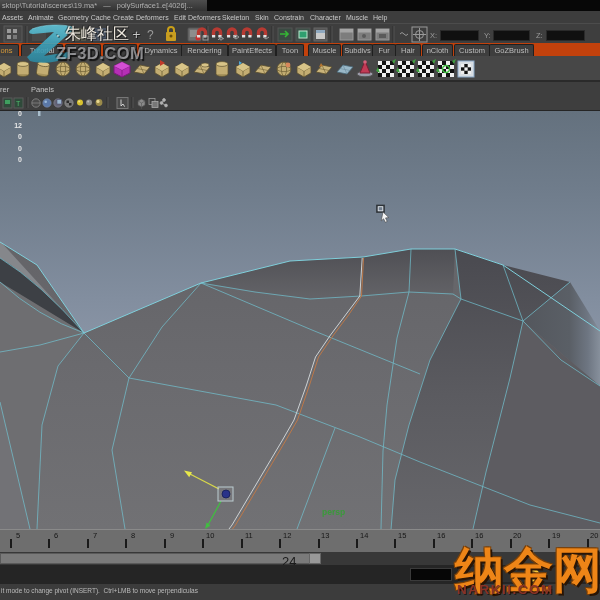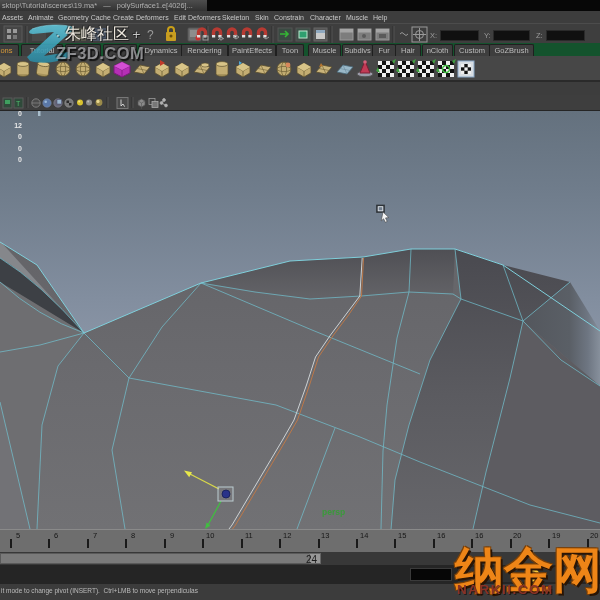--- a/index.html
+++ b/index.html
@@ -2,21 +2,21 @@
 <html><head><meta charset="utf-8"><style>
 *{margin:0;padding:0;box-sizing:border-box}
 html,body{width:600px;height:600px;overflow:hidden;background:#3d3d3d;font-family:"Liberation Sans",sans-serif}
 #root{position:absolute;left:0;top:0;width:600px;height:596px}
 .abs{position:absolute}
 .title{left:0;top:0;width:600px;height:12px;background:linear-gradient(#4e4e4e,#303030);color:#b0b0b0;font-size:7.4px;line-height:11px;white-space:nowrap}
 .titleblack{left:207px;top:0;width:393px;height:12px;background:#070707}
 .menubar{left:0;top:11px;width:600px;height:13px;background:#3d3d3d}
 .menubar span{position:absolute;top:2.5px;font-size:7px;color:#c8c8c8;white-space:nowrap}
 .status{left:0;top:23px;width:600px;height:21px;background:#3e3e3e;border-top:1px solid #4c4c4c}
-.tabs{left:0;top:43px;width:600px;height:13px;background:#14532d}
+.tabs{left:0;top:43px;width:600px;height:13px;background:#c2410c}
 .tab{position:absolute;top:1px;height:12px;background:#3e3e3e;border:1px solid #1f1f1f;border-bottom:none;border-radius:2px 2px 0 0;color:#bdbdbd;font-size:7.5px;text-align:center;line-height:11px}
 .shelf{left:0;top:56px;width:600px;height:26px;background:#474747;border-bottom:2px solid #2a2a2a}
 .pmenu{left:0;top:82px;width:600px;height:13px;background:#3e3e3e;color:#c4c4c4;font-size:7.5px}
 .vtool{left:0;top:95px;width:600px;height:16px;background:#3e3e3e;border-bottom:1px solid #252525}
 .viewport{left:0;top:111px;width:600px;height:418px}
 .timeline{left:0;top:529px;width:600px;height:23px;background:#6e6e6e;border-top:1px solid #8a8a8a}
 .range{left:0;top:552px;width:600px;height:13px;background:#383838}
 .playrow{left:0;top:565px;width:600px;height:19px;background:#252525}
 .help{left:0;top:584px;width:600px;height:16px;background:#3c3c3c;color:#bcbcbc;font-size:6.5px}
 .fld{position:absolute;top:6px;height:11px;background:#101010;border:1px solid #2a2a2a}
@@ -245,20 +245,24 @@
           <rect x="-8" y="-8" width="16" height="16" fill="#d8dde2" stroke="#8aa8c8"></rect>
           <rect x="-5" y="-5" width="10" height="10" fill="#111"></rect>
           <rect x="-5" y="-5" width="3.3" height="3.3" fill="#eee"></rect>
           <rect x="1.7" y="-5" width="3.3" height="3.3" fill="#eee"></rect>
           <rect x="-1.6" y="-1.6" width="3.3" height="3.3" fill="#eee"></rect>
           <rect x="-5" y="1.7" width="3.3" height="3.3" fill="#eee"></rect>
           <rect x="1.7" y="1.7" width="3.3" height="3.3" fill="#eee"></rect>
         </g>
 </svg>
 </div>
+<div class="abs pmenu">
+      <span style="position:absolute;left:0;top:3px">rer</span>
+      <span style="position:absolute;left:31px;top:3px">Panels</span>
+    </div>
 <div class="abs vtool" id="vtoolrow">
 <svg width="600" height="16" style="position:absolute;left:0;top:0">
 <rect x="3" y="3" width="9" height="10" fill="#2f4a3a" stroke="#5a5a5a"></rect>
         <rect x="5" y="5" width="5" height="4" fill="#3f9f5f"></rect>
 <rect x="14" y="3" width="9" height="10" fill="#2f4a3a" stroke="#5a5a5a"></rect>
         <text x="16" y="11" font-size="7" fill="#4fbf6f" font-family="Liberation Sans">T</text>
 <line x1="27" y1="2" x2="27" y2="13" stroke="#2e2e2e"></line>
         <line x1="28" y1="2" x2="28" y2="13" stroke="#525252"></line>
 <circle cx="36" cy="8" r="4.2" fill="#4a4a4a" stroke="#8a8a8a" stroke-width="0.8"></circle>
         <line x1="32" y1="8" x2="40" y2="8" stroke="#8a8a8a" stroke-width="0.7"></line>
@@ -410,21 +414,21 @@
       <div class="tick" style="left:394px"></div>
       <div class="tick" style="left:433px"></div>
       <div class="tick" style="left:471px"></div>
       <div class="tick" style="left:510px"></div>
       <div class="tick" style="left:548px"></div>
       <div class="tick" style="left:587px"></div>
 </div>
 <div class="abs range" id="rng">
 <div style="position:absolute;left:0;top:1px;width:321px;height:11px;background:#7a7a7a;border:1px solid #5a5a5a"></div>
 <div style="position:absolute;left:309px;top:1px;width:12px;height:11px;background:#989898;border:1px solid #666"></div>
-<span style="position:absolute;left:306px;top:2px;font-size:10px;color:#1a1a1a">24</span>
+<span style="position:absolute;left:282px;top:2px;font-size:13px;color:#1a1a1a">24</span>
 </div>
 <div class="abs playrow" id="pr">
 <div style="position:absolute;left:410px;top:3px;width:42px;height:13px;background:#060606;border:1px solid #3a3a3a"></div>
 <div style="position:absolute;left:458px;top:2px;width:140px;height:15px;background:#303030"></div>
 </div>
 <div class="abs help">
       <span style="position:absolute;left:1px;top:3px">it mode to change pivot (INSERT).&nbsp;&nbsp;Ctrl+LMB to move perpendiculas</span>
     </div>
 <div id="wmtop" style="position:absolute;left:0;top:0;z-index:50">
 <svg style="position:absolute;left:20px;top:22px" width="64" height="46">

